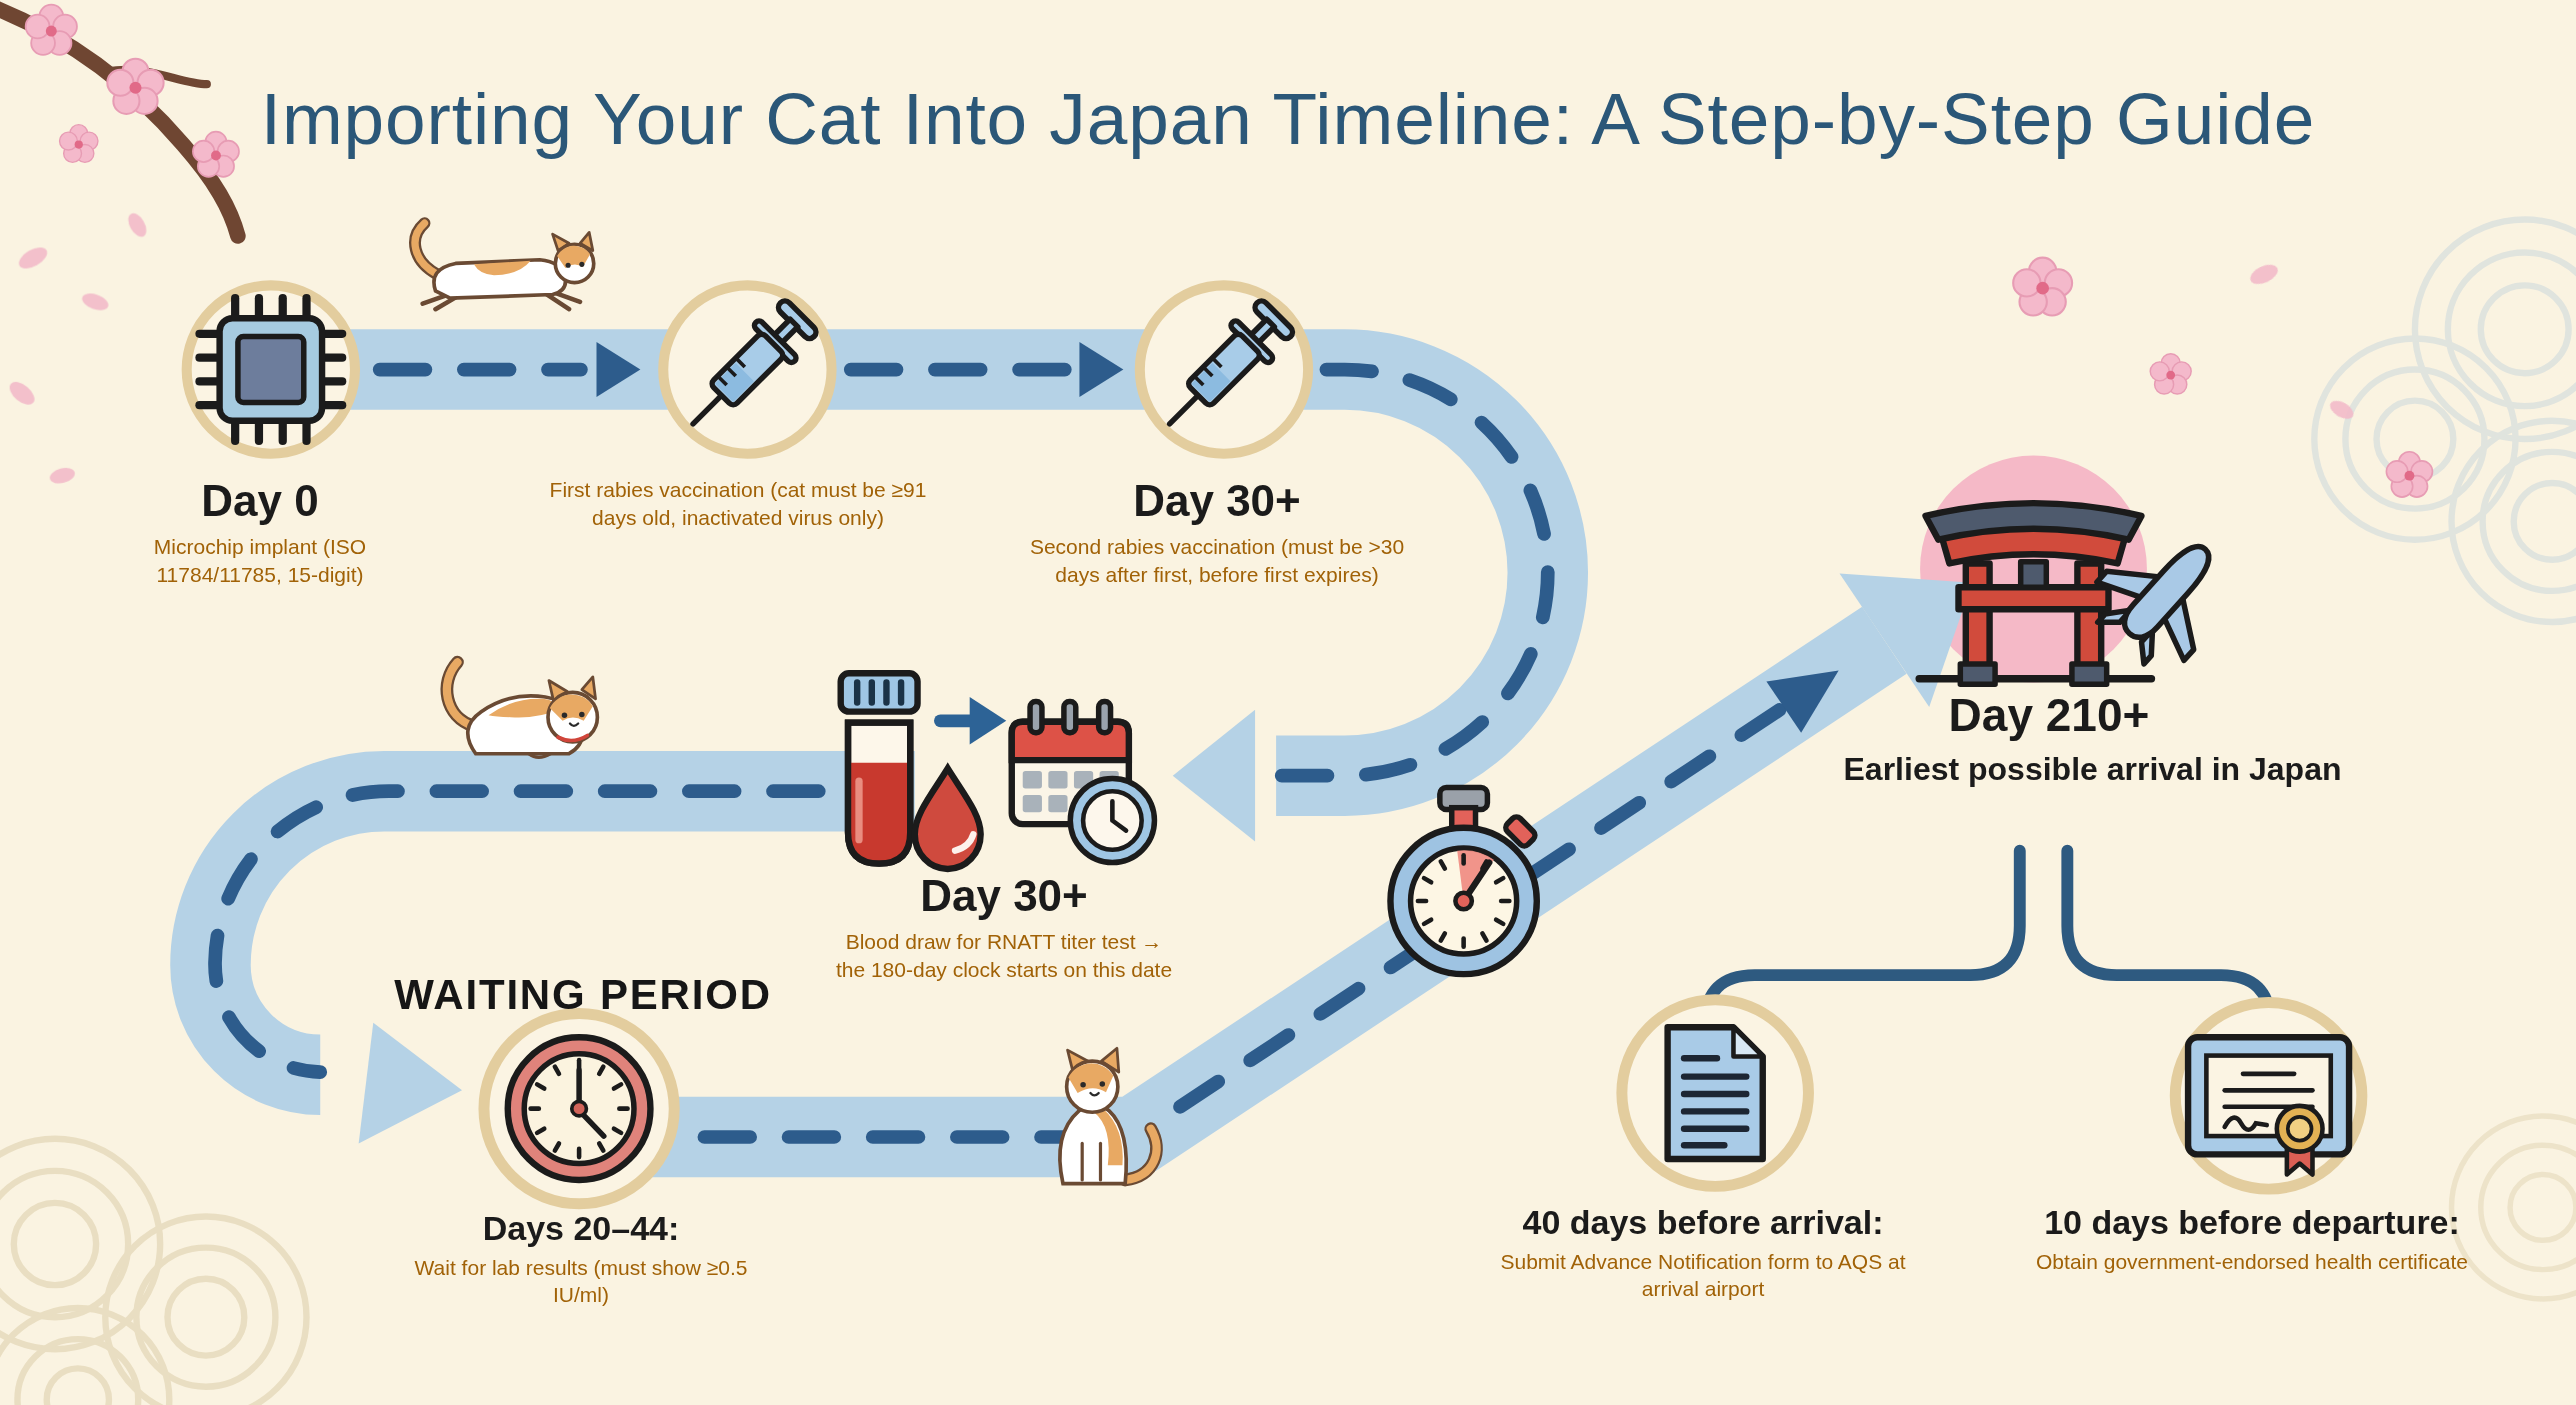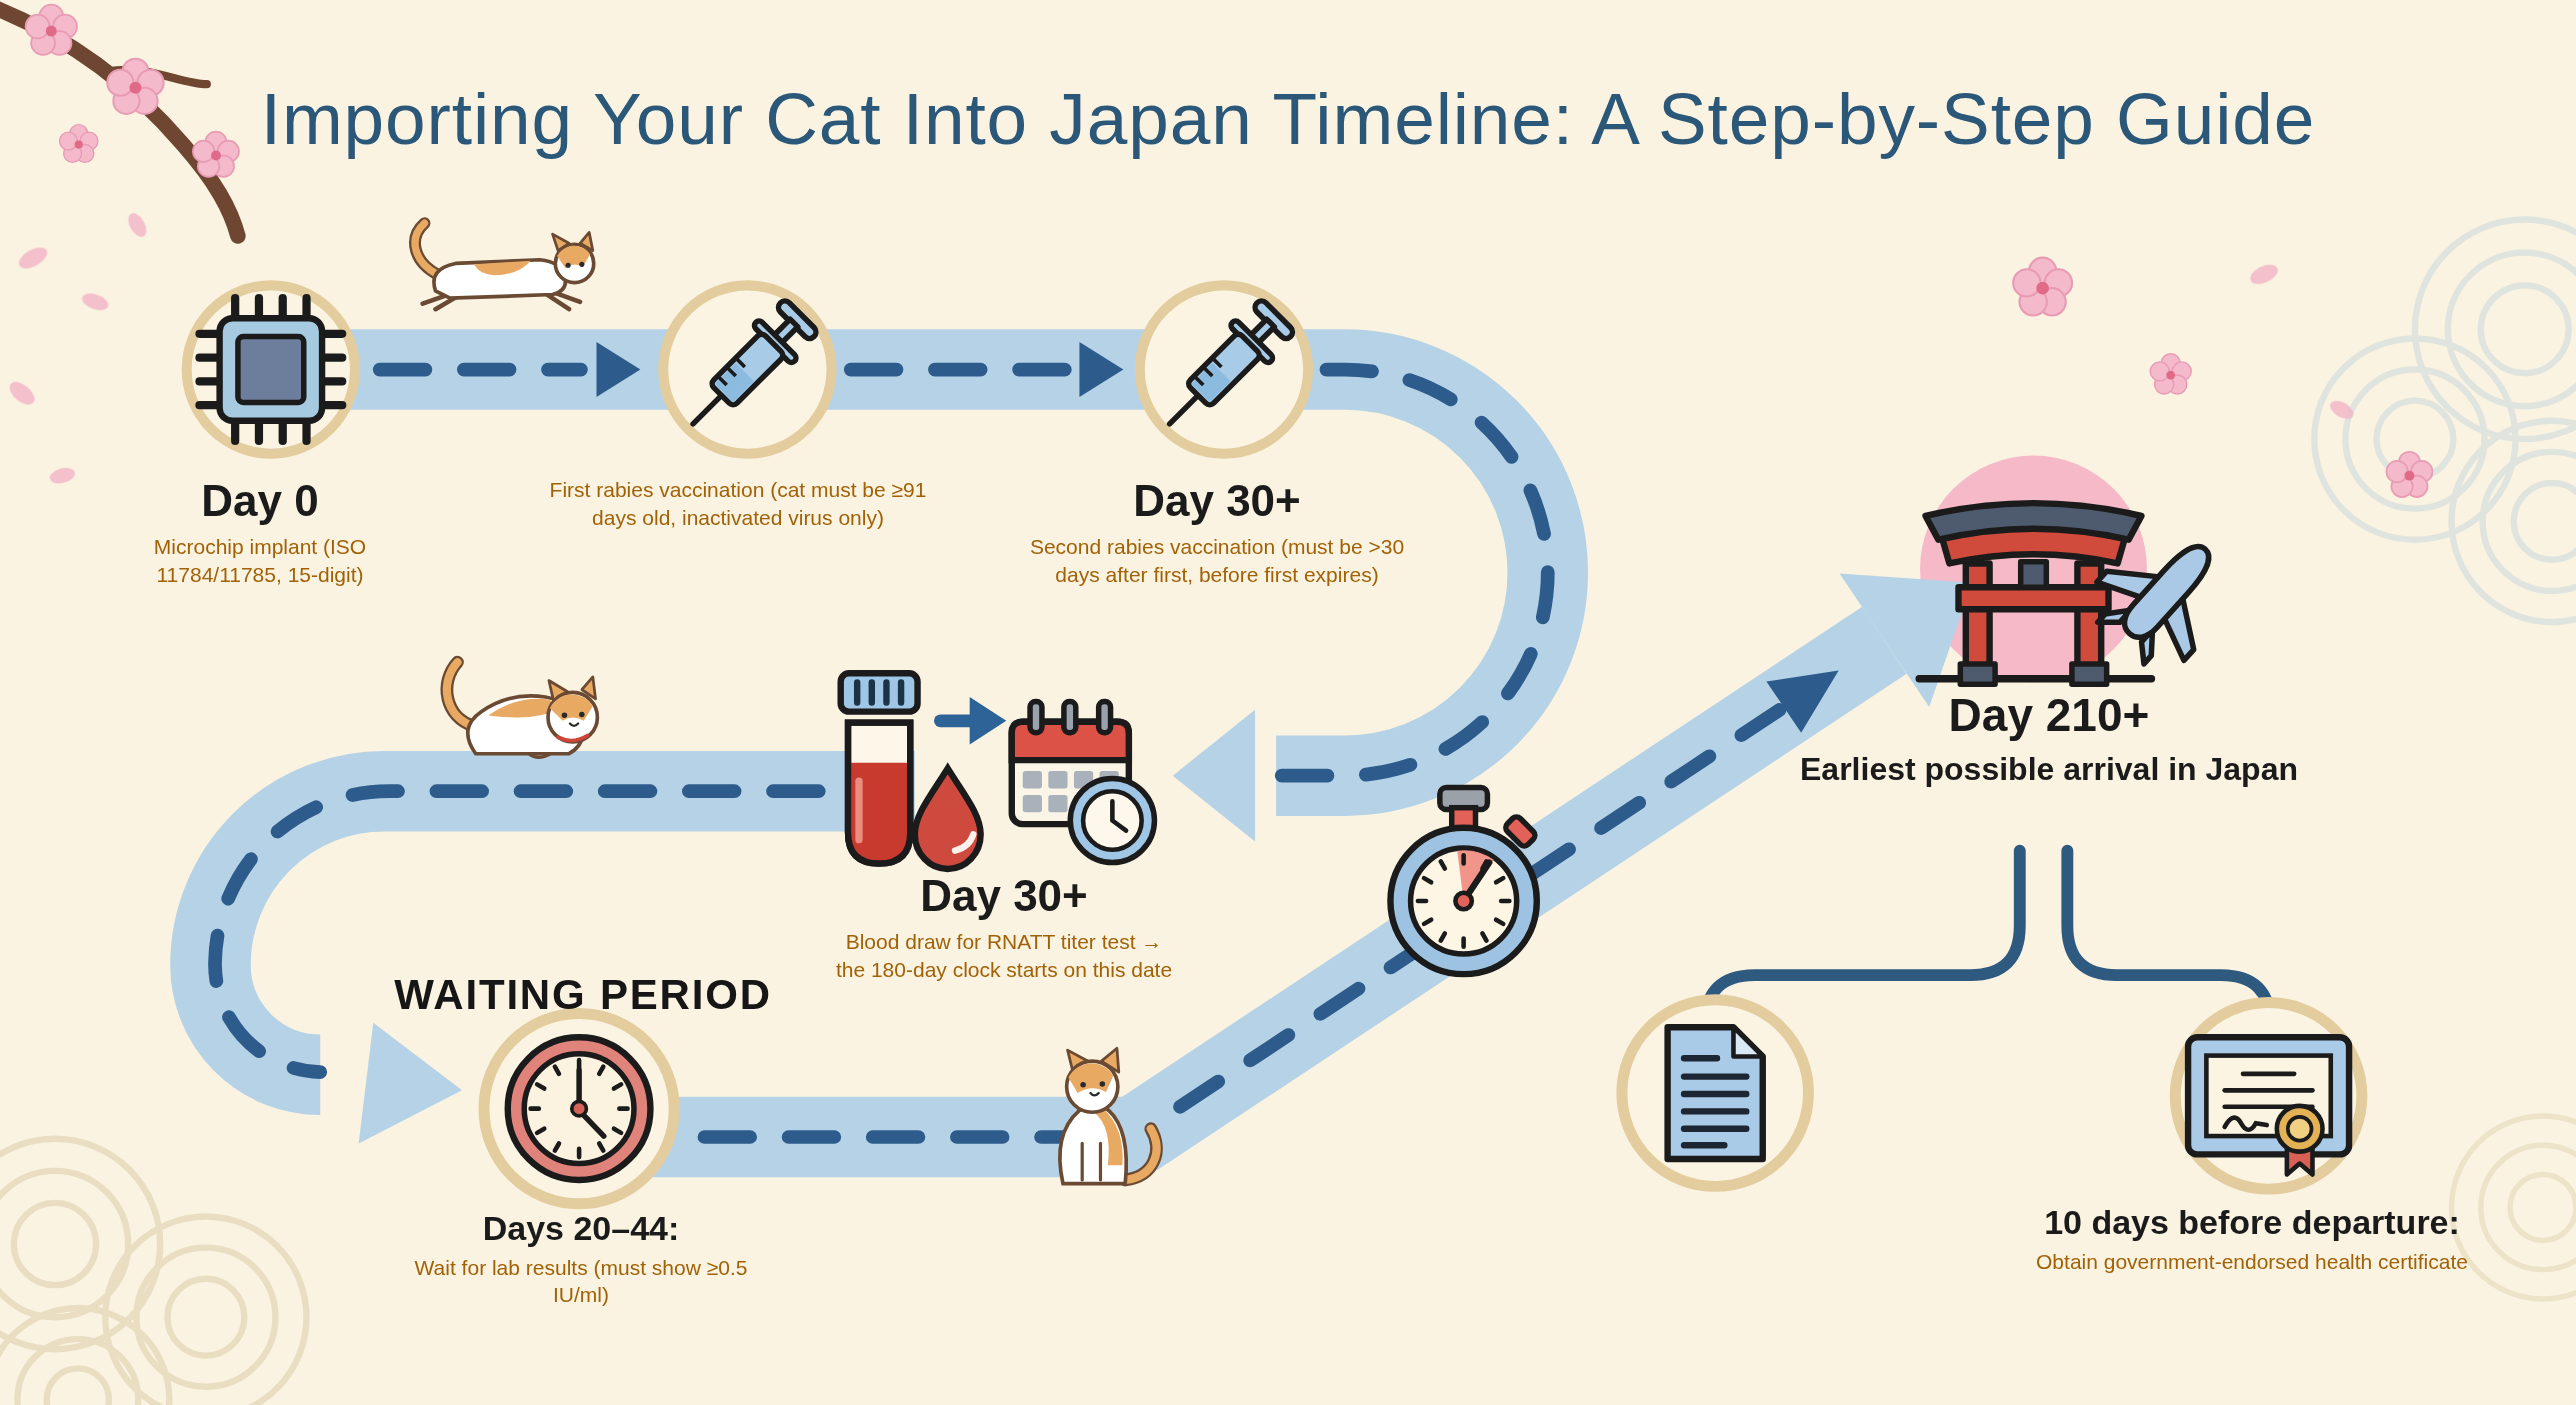--- a/index.html
+++ b/index.html
@@ -5,21 +5,21 @@
   html,body{margin:0;padding:0;background:#faf3e1;font-family:"Liberation Sans",sans-serif;}
   .stage{position:relative;width:2576px;height:1405px;overflow:hidden;background:#faf3e1;}
   svg.art{position:absolute;left:0;top:0;width:2576px;height:1405px;}
   .title{position:absolute;top:77px;left:50%;transform:translateX(-50%);
          font-size:73px;font-weight:normal;color:#2b5778;white-space:nowrap;letter-spacing:0.9px;}
   .txt{position:absolute;text-align:center;transform:translateX(-50%);color:#242424;}
   .h1{font-size:44px;font-weight:bold;color:#1b1b1b;margin-bottom:7.3px;}
   .h2{font-size:34px;font-weight:bold;color:#1b1b1b;margin-bottom:5.5px;}
   .body{font-size:21px;line-height:1.32;color:#a16207;}
   .sub{font-size:32px;line-height:1.3;color:#262626;}
-  .emph{font-size:32px;line-height:1.3;font-weight:bold;color:#1b1b1b;}
+  .emph{font-size:32px;line-height:1.3;font-weight:bold;color:#1b1b1b;text-align:right;}
   .overline{font-size:42px;font-weight:bold;color:#161616;letter-spacing:1.8px;white-space:nowrap;}
 </style>
 </head>
 <body>
 
 <div class="stage">
 
 <svg class="art" viewBox="0 0 2816 1536">
 
   <g fill="none" stroke="#c2d2db" stroke-width="7" opacity="0.45">
@@ -459,20 +459,24 @@
 <div class="txt" style="left:581px;top:1209px;width:357px">
   <div class="h2">Days 20–44:</div>
   <div class="body">Wait for lab results (must show ≥0.5 IU/ml)</div>
 </div>
 
 <div class="txt" style="left:2049px;top:688px;width:585px">
   <div class="h1" style="font-size:46px">Day 210+</div>
   <div class="emph">Earliest possible arrival in Japan</div>
 </div>
 
+<div class="txt" style="left:1703px;top:1203px;width:457px">
+  <div class="h2">40 days before arrival:</div>
+  <div class="body">Submit Advance Notification form to AQS at arrival airport</div>
+</div>
 
 <div class="txt" style="left:2252px;top:1203px;width:439px">
   <div class="h2">10 days before departure:</div>
   <div class="body">Obtain government-endorsed health certificate</div>
 </div>
 
 </div>
 
 
 </body></html>

